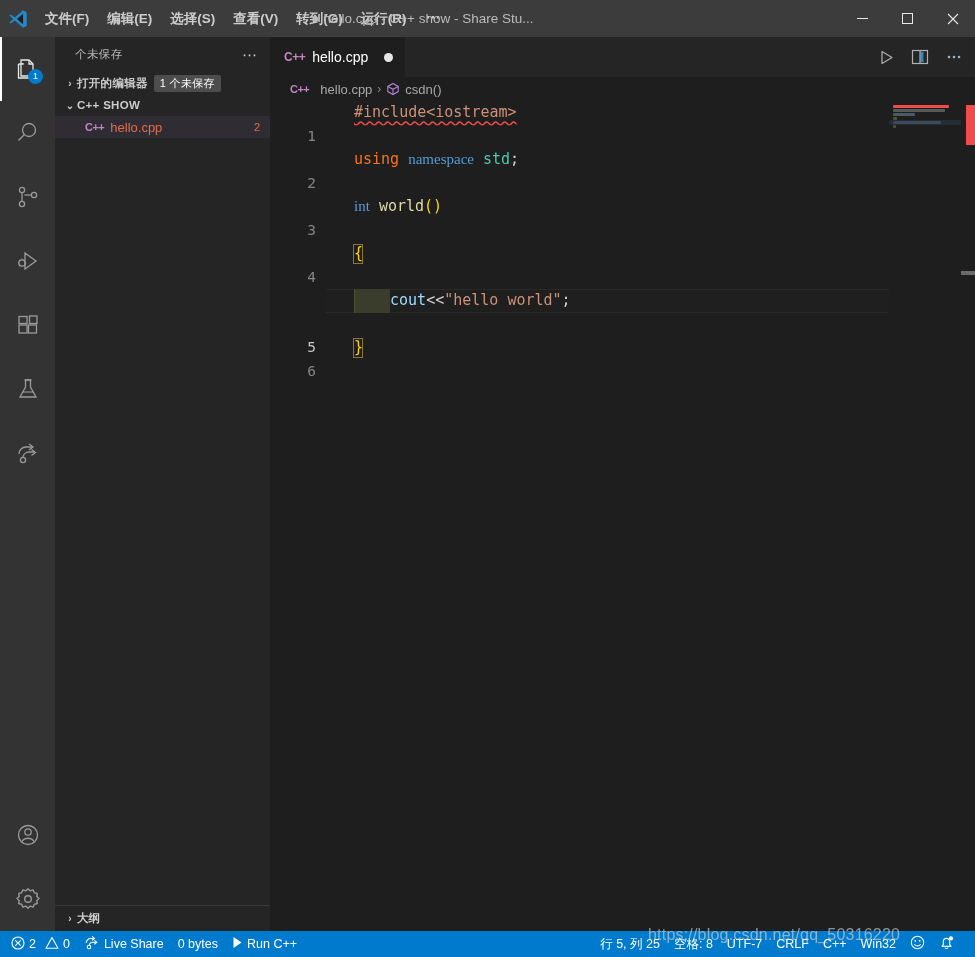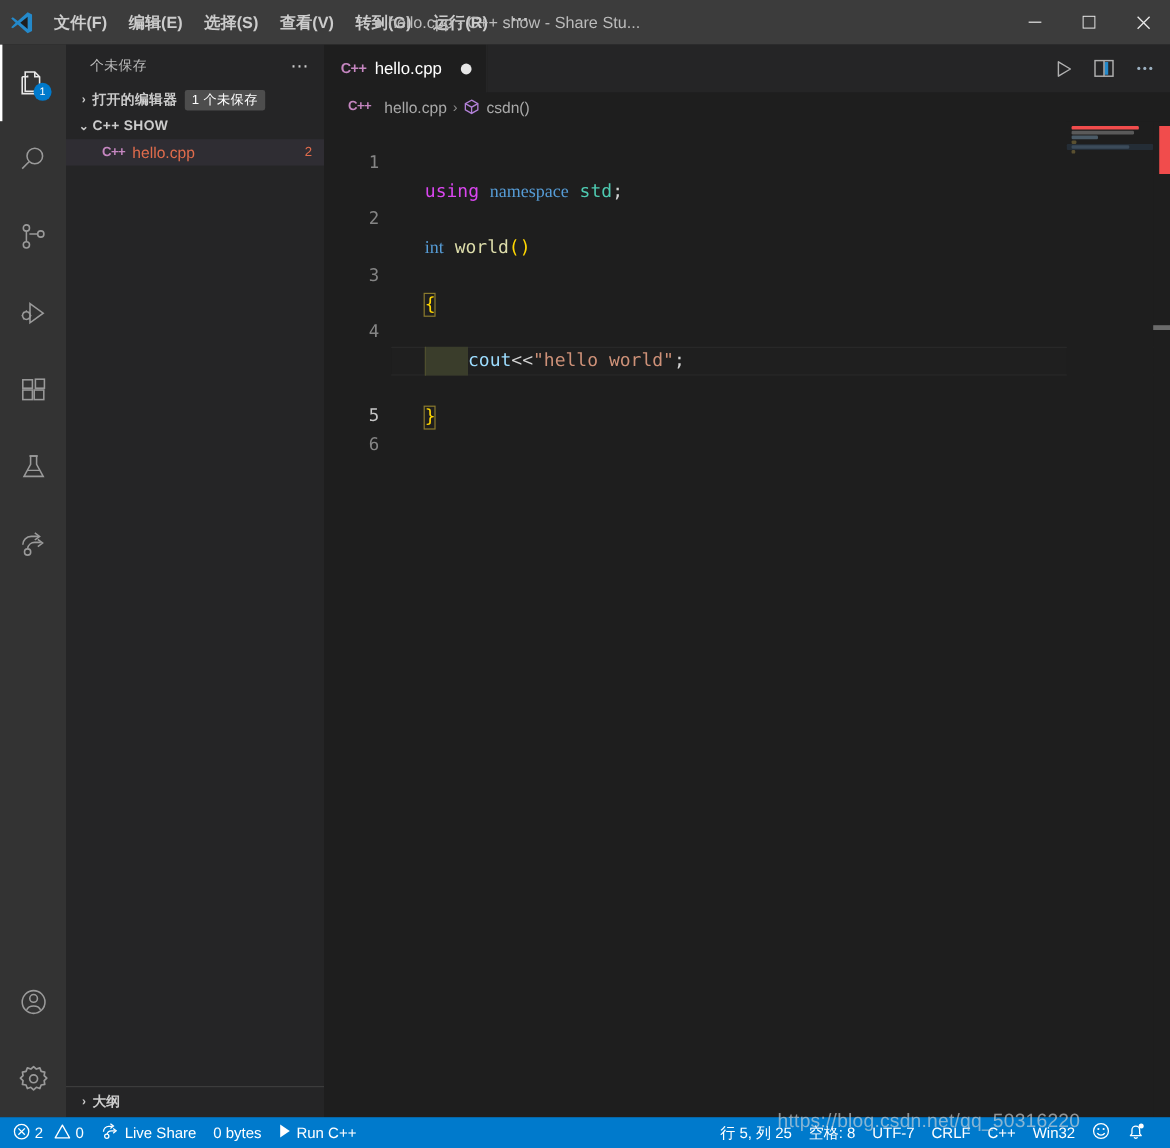--- a/index.html
+++ b/index.html
@@ -137,21 +137,21 @@
     position: absolute; left: 84px; top: 0; width: 1px; height: 23.5px; background: #4e4e2e;
   }
   .bracket-box {
     position: absolute; top: 2px; width: 10px; height: 20px;
     border: 1px solid #8a7a2e; box-sizing: border-box;
   }
 
   
   .t-pp      { color: #ce9178; }
   .t-kw      { color: #569cd6; font-family: Liberation Serif, serif; }
-  .t-ctrl    { color: #d946ef; }
+  .t-ctrl    { color: #f97316; }
   .t-type    { color: #4ec9b0; }
   .t-fn      { color: #dcdcaa; }
   .t-var     { color: #9cdcfe; }
   .t-str     { color: #ce9178; }
   .t-plain   { color: #d4d4d4; }
   .t-brk     { color: #ffd700; }
   .squiggle {
     text-decoration: underline wavy #f14c4c;
     text-decoration-skip-ink: none;
     text-underline-offset: 3px;
@@ -374,20 +374,21 @@
         <path d="M1.8 4.4 L7 7.3 L12.2 4.4 M7 7.3 V12.5" fill="none" stroke="#b180d7" stroke-width="1.1"></path>
       </svg>
     </span>
     <span>csdn()</span>
   </div>
 
   <div id="code-region">
 
     <div class="code-line" style="top:0;">
       <span class="ln">1</span>
+      <span class="code-txt"><span class="t-pp squiggle">#include&lt;iostream&gt;</span></span>
     </div>
 
     <div class="code-line" style="top:23.5px;">
       <span class="ln">2</span>
       <span class="code-txt"><span class="t-ctrl">using</span><span class="t-plain"> </span><span class="t-kw">namespace</span><span class="t-plain"> </span><span class="t-type">std</span><span class="t-plain">;</span></span>
     </div>
 
     <div class="code-line" style="top:47px;">
       <span class="ln">3</span>
       <span class="code-txt"><span class="t-kw">int</span><span class="t-plain"> </span><span class="t-fn">world</span><span class="t-brk">()</span></span>

